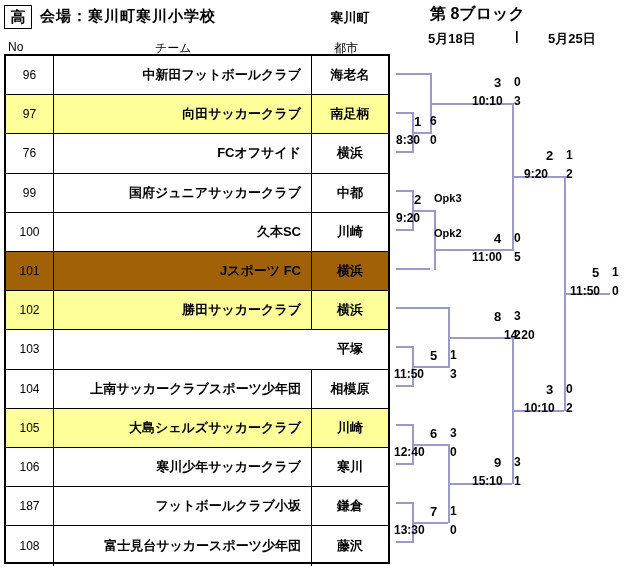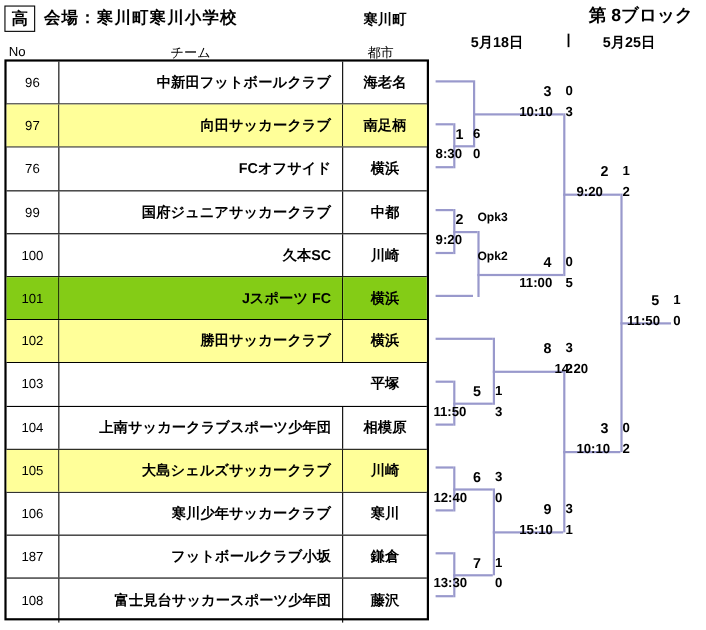--- a/index.html
+++ b/index.html
@@ -25,21 +25,21 @@
   .venue{
     position:absolute;left:40px;top:7px;
     font-size:15px;font-weight:bold;letter-spacing:1px;
   }
   .hdr-city{
     position:absolute;left:312px;top:9px;width:76px;
     text-align:center;font-size:13px;font-weight:bold;
   }
   .block-title{
     position:absolute;left:430px;top:4px;width:200px;
-    text-align:right;font-size:16px;font-weight:bold;
+    text-align:left;font-size:16px;font-weight:bold;
   }
   .date-left{position:absolute;left:428px;top:30px;font-size:13px;font-weight:bold;}
   .date-sep{position:absolute;left:515px;top:28px;font-size:13px;font-weight:bold;}
   .date-right{position:absolute;left:548px;top:30px;font-size:13px;font-weight:bold;}
 
   
   .cap{position:absolute;top:40px;font-size:12px;text-align:right;}
   .cap-no{left:8px;}
   .cap-team{left:155px;}
   .cap-city{left:334px;}
@@ -70,21 +70,21 @@
     padding-right:10px;
     font-size:13px;font-weight:bold;
   }
   .cell-city{
     position:absolute;left:306px;top:0;width:76px;height:100%;
     box-sizing:border-box;
     display:flex;align-items:center;justify-content:center;
     font-size:13px;font-weight:bold;
   }
   .hl-y .cell-no,.hl-y .cell-team,.hl-y .cell-city{background:#ffff99;}
-  .hl-o .cell-no,.hl-o .cell-team,.hl-o .cell-city{background:#84cc16;}
+  .hl-o .cell-no,.hl-o .cell-team,.hl-o .cell-city{background:#a16207;}
 
   
   .bracket{position:absolute;left:390px;top:54px;width:252px;height:510px;}
   .ln{position:absolute;background:#9999cc;}
   .h{height:2px;}
   .v{width:2px;}
   .num{position:absolute;font-size:13px;font-weight:bold;}
   .sc{position:absolute;font-size:12px;font-weight:bold;}
   .tm{position:absolute;font-size:12px;font-weight:bold;}
   .pk{position:absolute;font-size:11px;font-weight:bold;}

